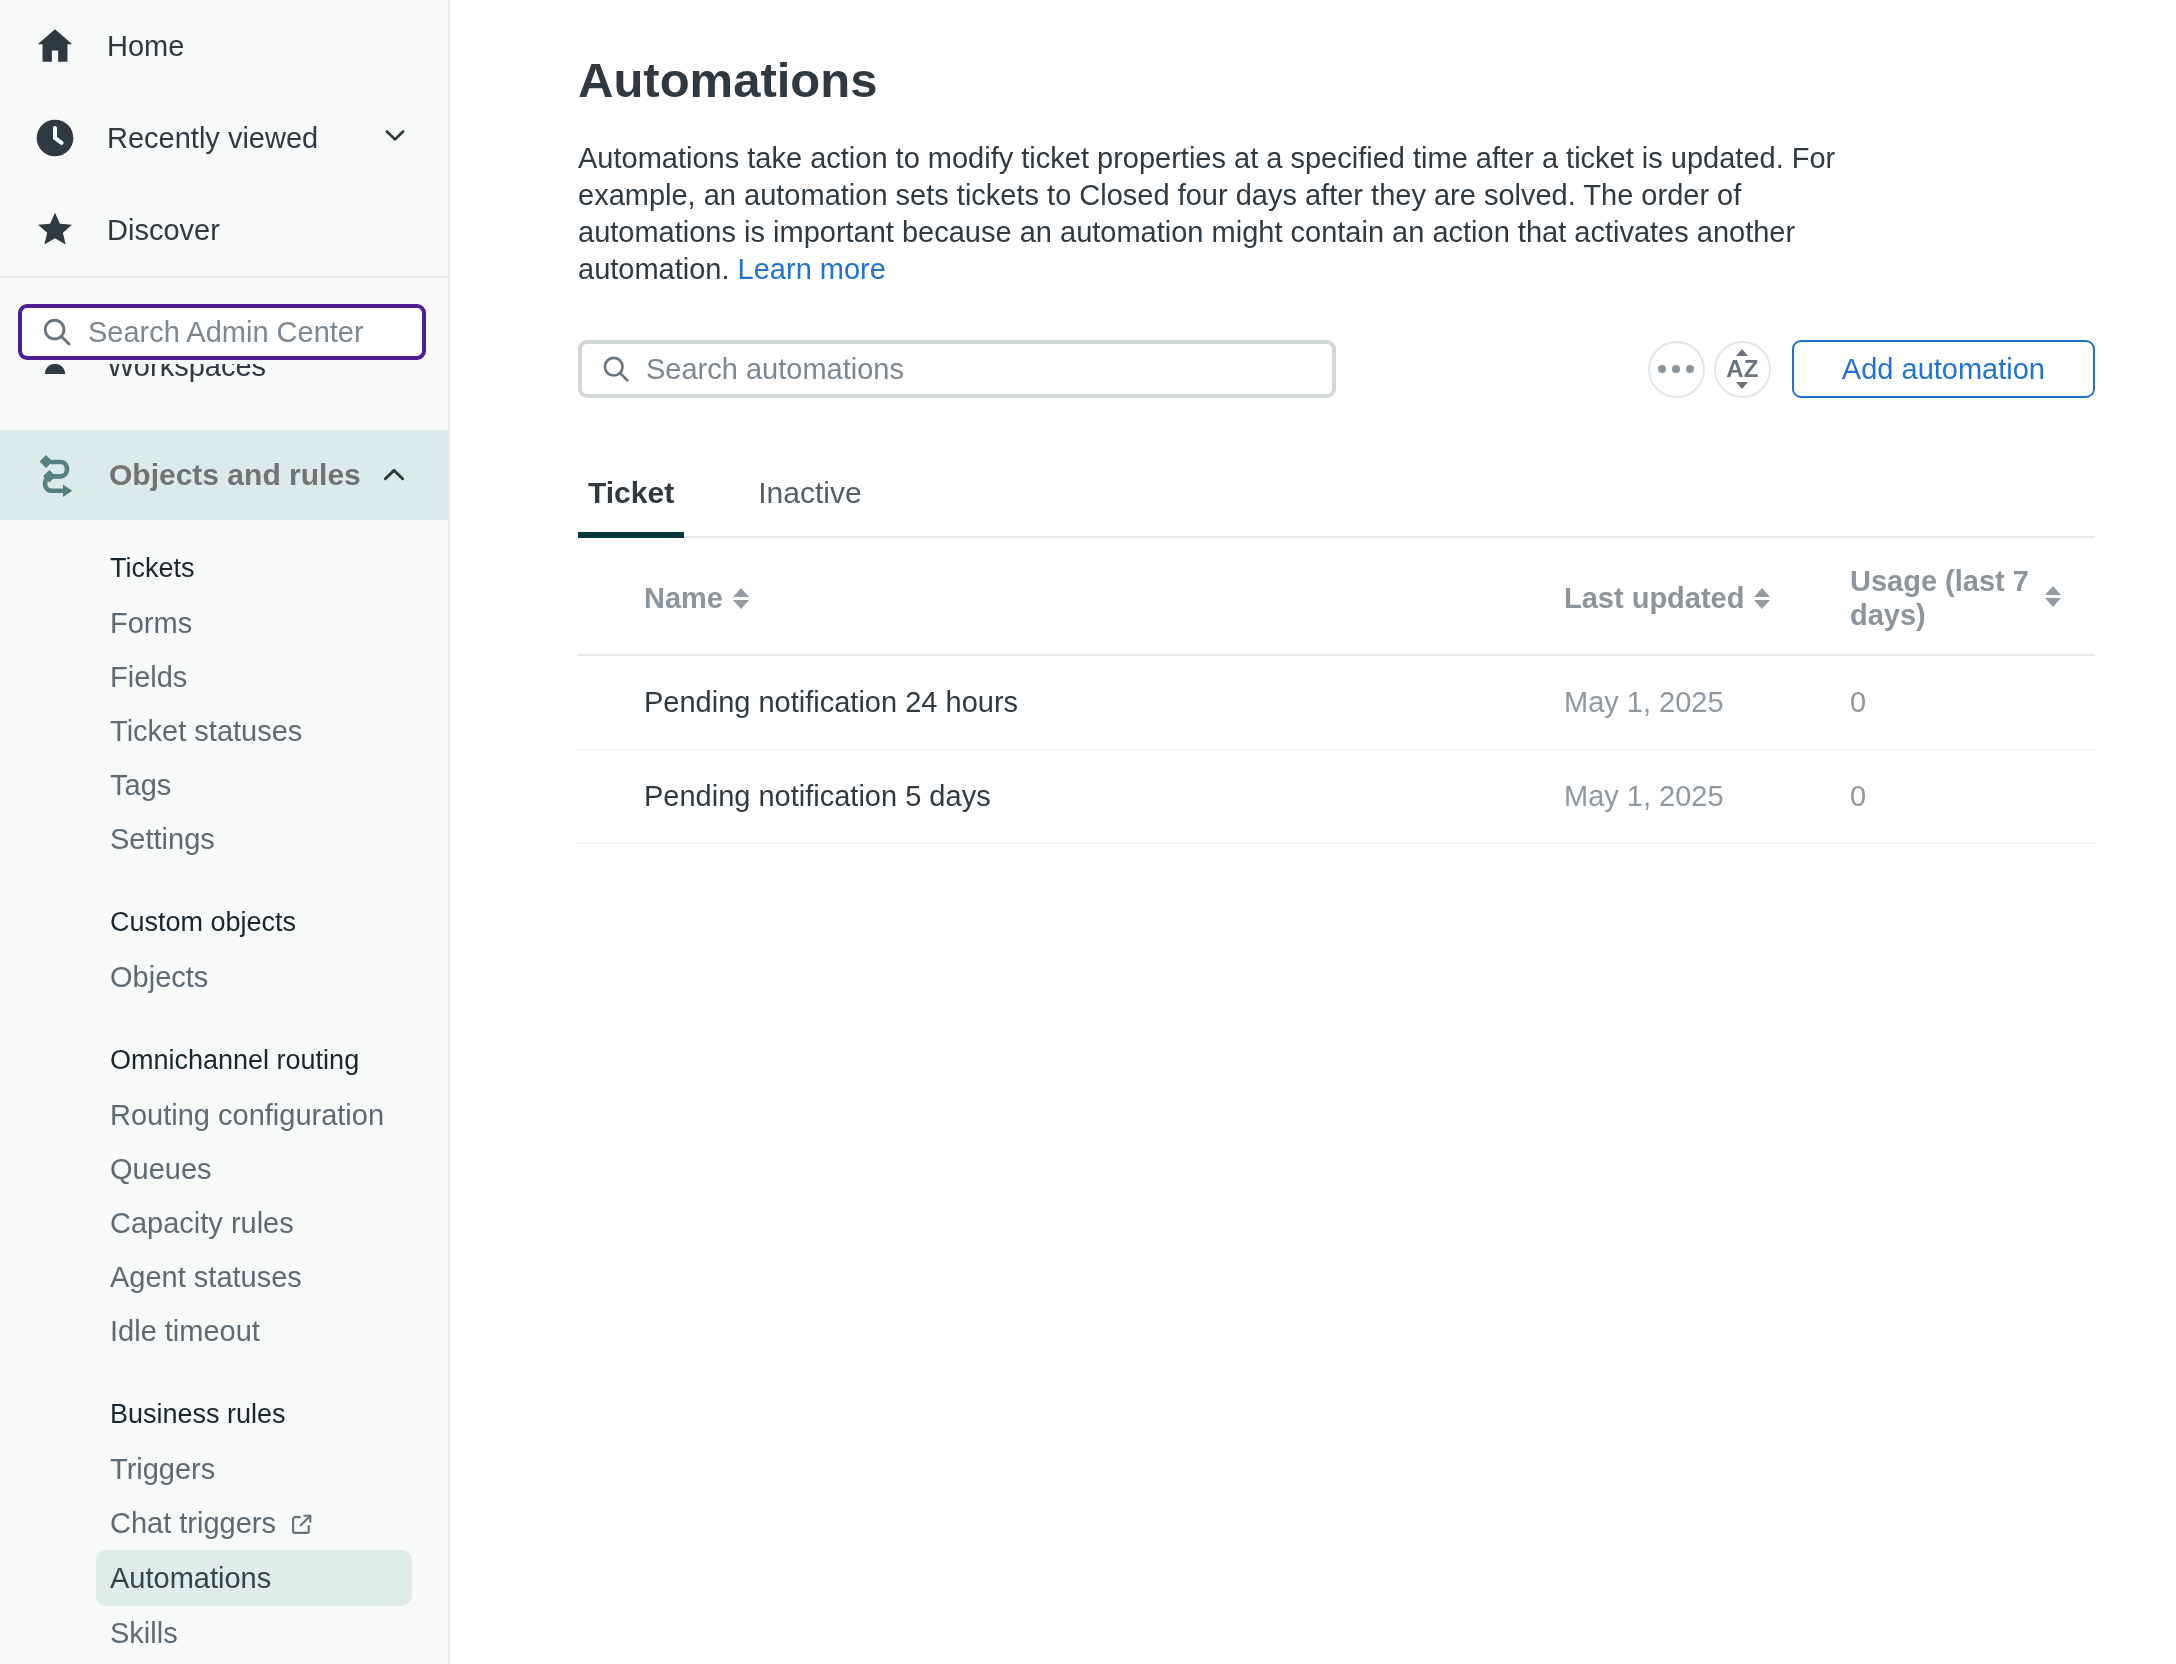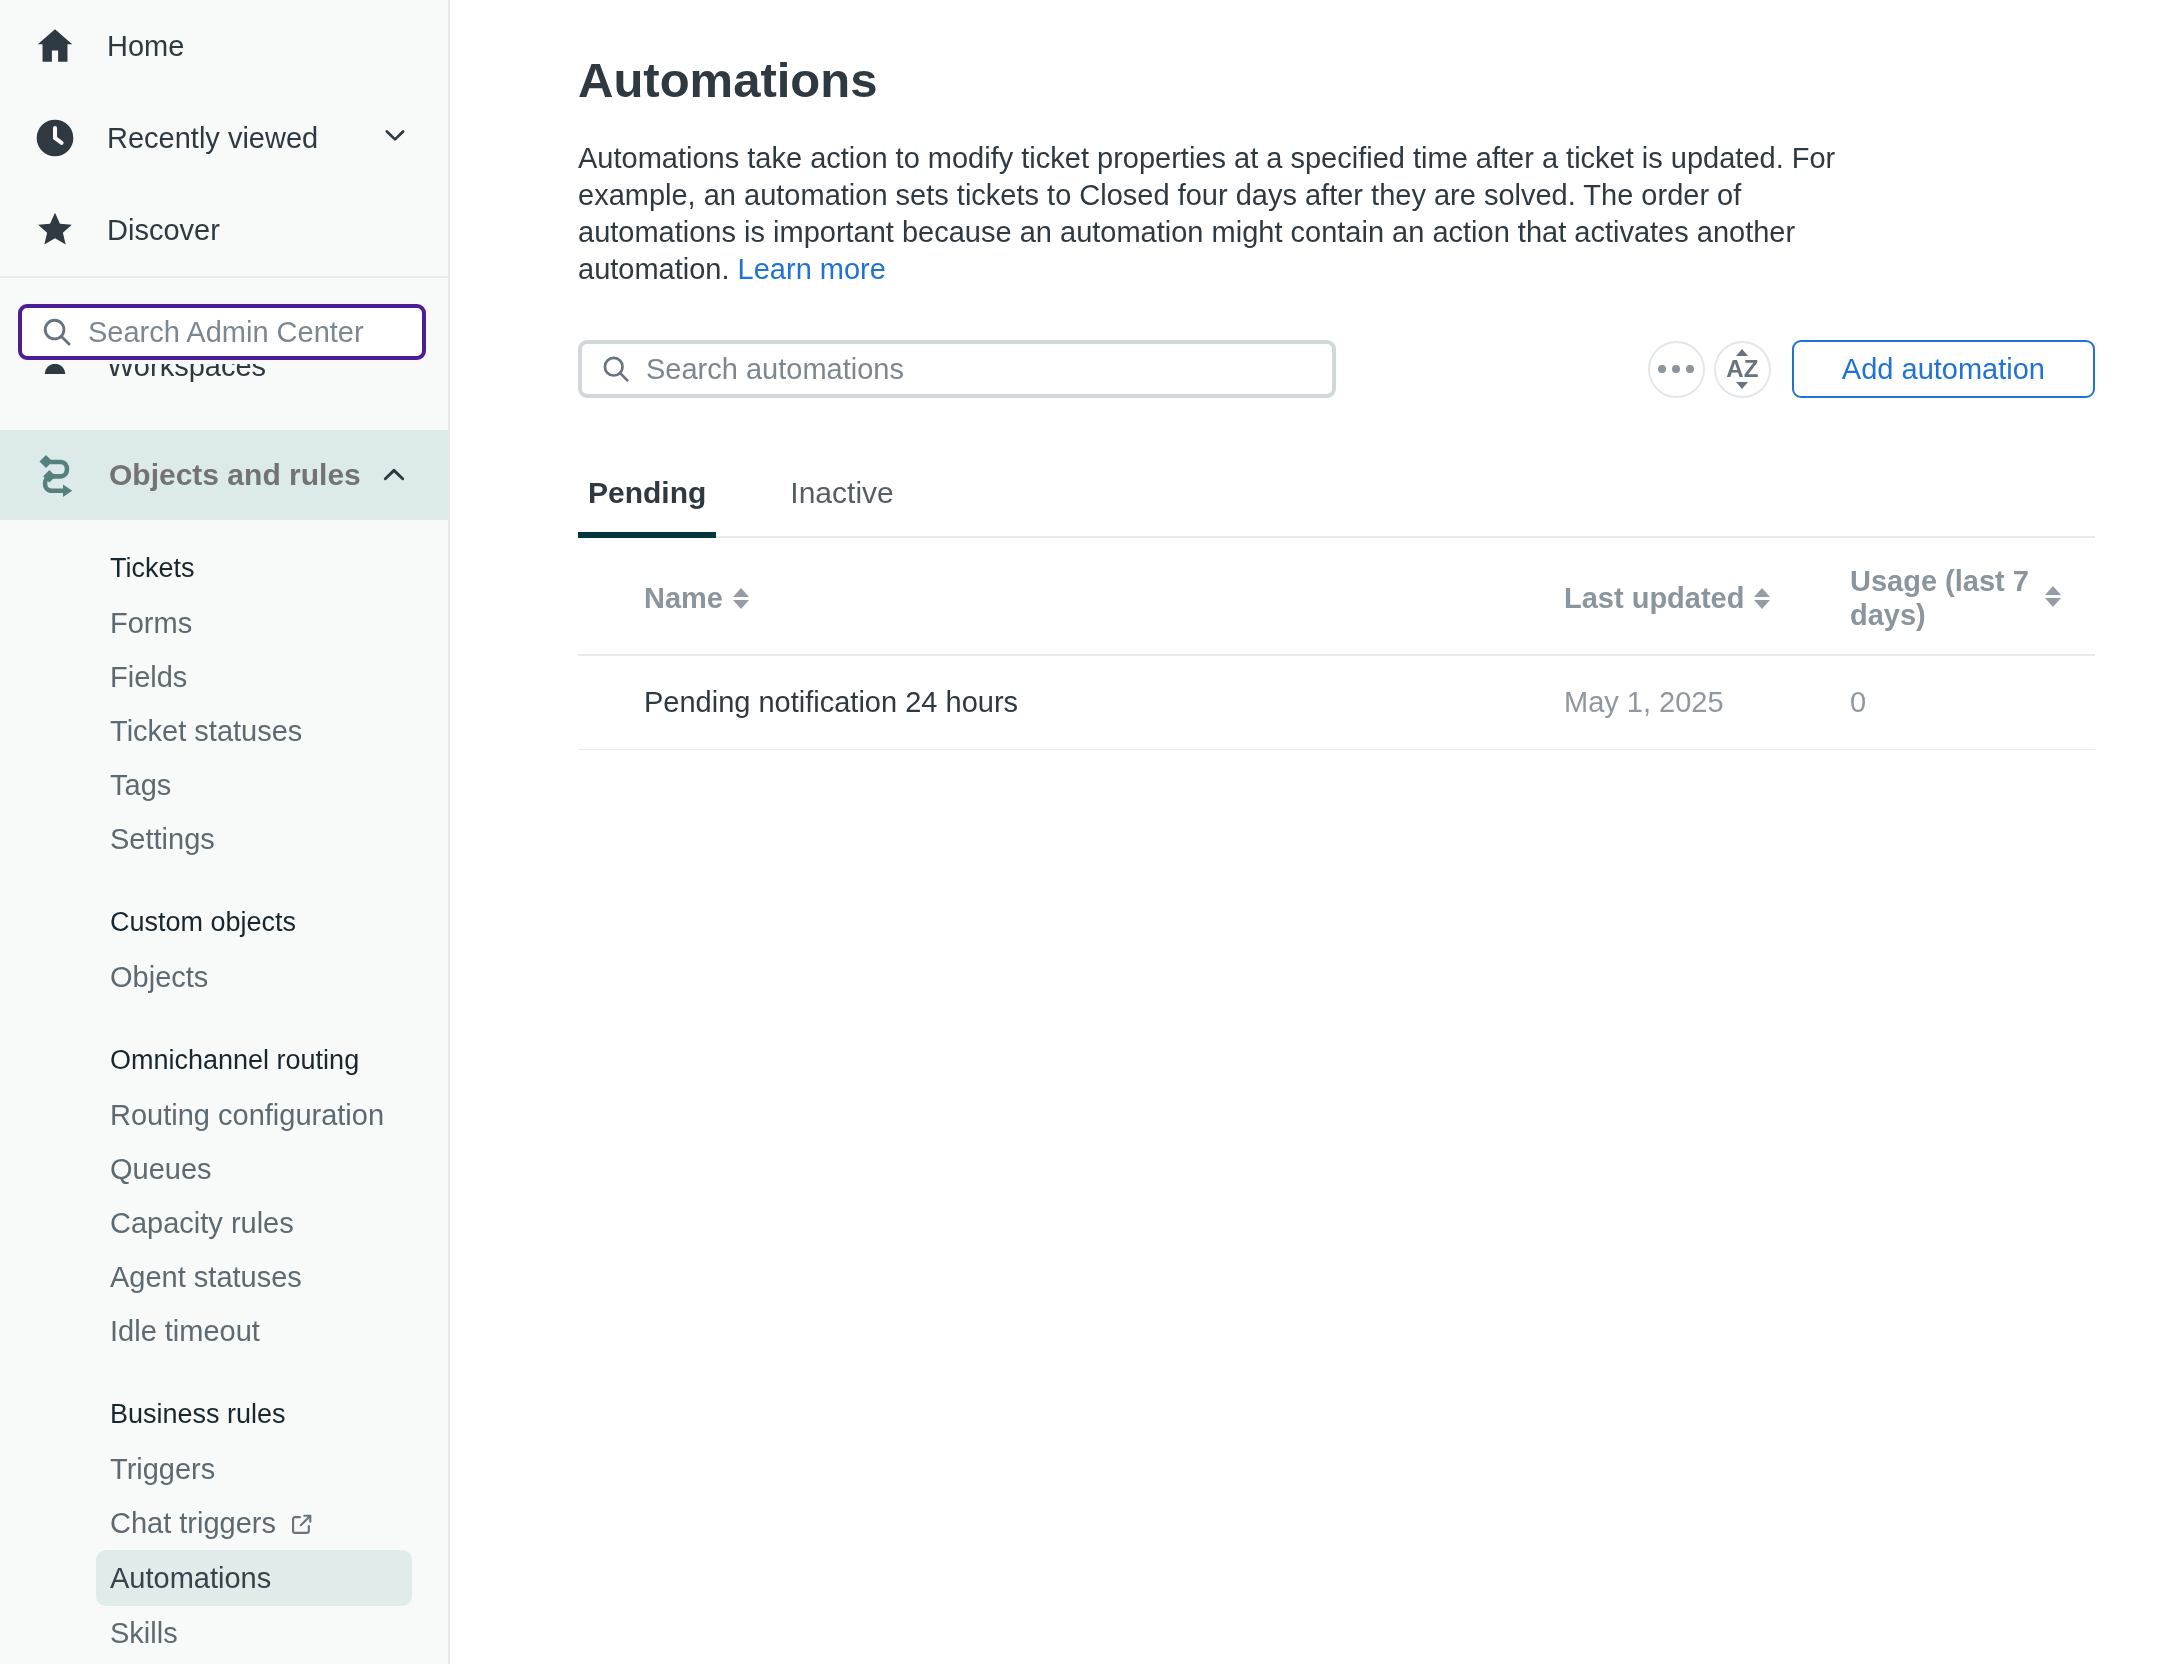--- a/index.html
+++ b/index.html
@@ -239,21 +239,21 @@
             <span class="tri-up"></span>
             <span class="letters">AZ</span>
             <span class="tri-dn"></span>
           </span>
         </div>
         <button class="add-btn">Add automation</button>
       </div>
     </div>
 
     <div class="tabs">
-      <div class="tab active">Pending</div>
+      <div class="tab active">Ticket</div>
       <div class="tab">Inactive</div>
     </div>
 
     <table class="grid">
       <colgroup>
           <col class="c-name">
           <col class="c-date">
           <col class="c-usage">
           <col class="c-sort">
         </colgroup>
@@ -288,16 +288,22 @@
           </th>
         </tr>
       </thead>
       <tbody>
         <tr>
           <td class="first">Pending notification 24 hours</td>
           <td class="muted">May 1, 2025</td>
           <td class="muted">0</td>
           <td></td>
         </tr>
+        <tr>
+          <td class="first">Pending notification 5 days</td>
+          <td class="muted">May 1, 2025</td>
+          <td class="muted">0</td>
+          <td></td>
+        </tr>
       </tbody>
     </table>
   </div>
 </div>
 
 </body></html>

